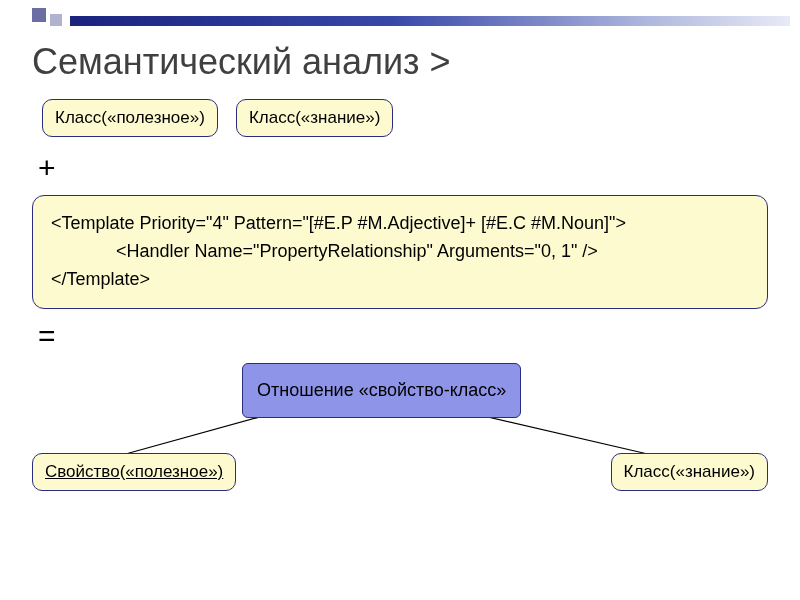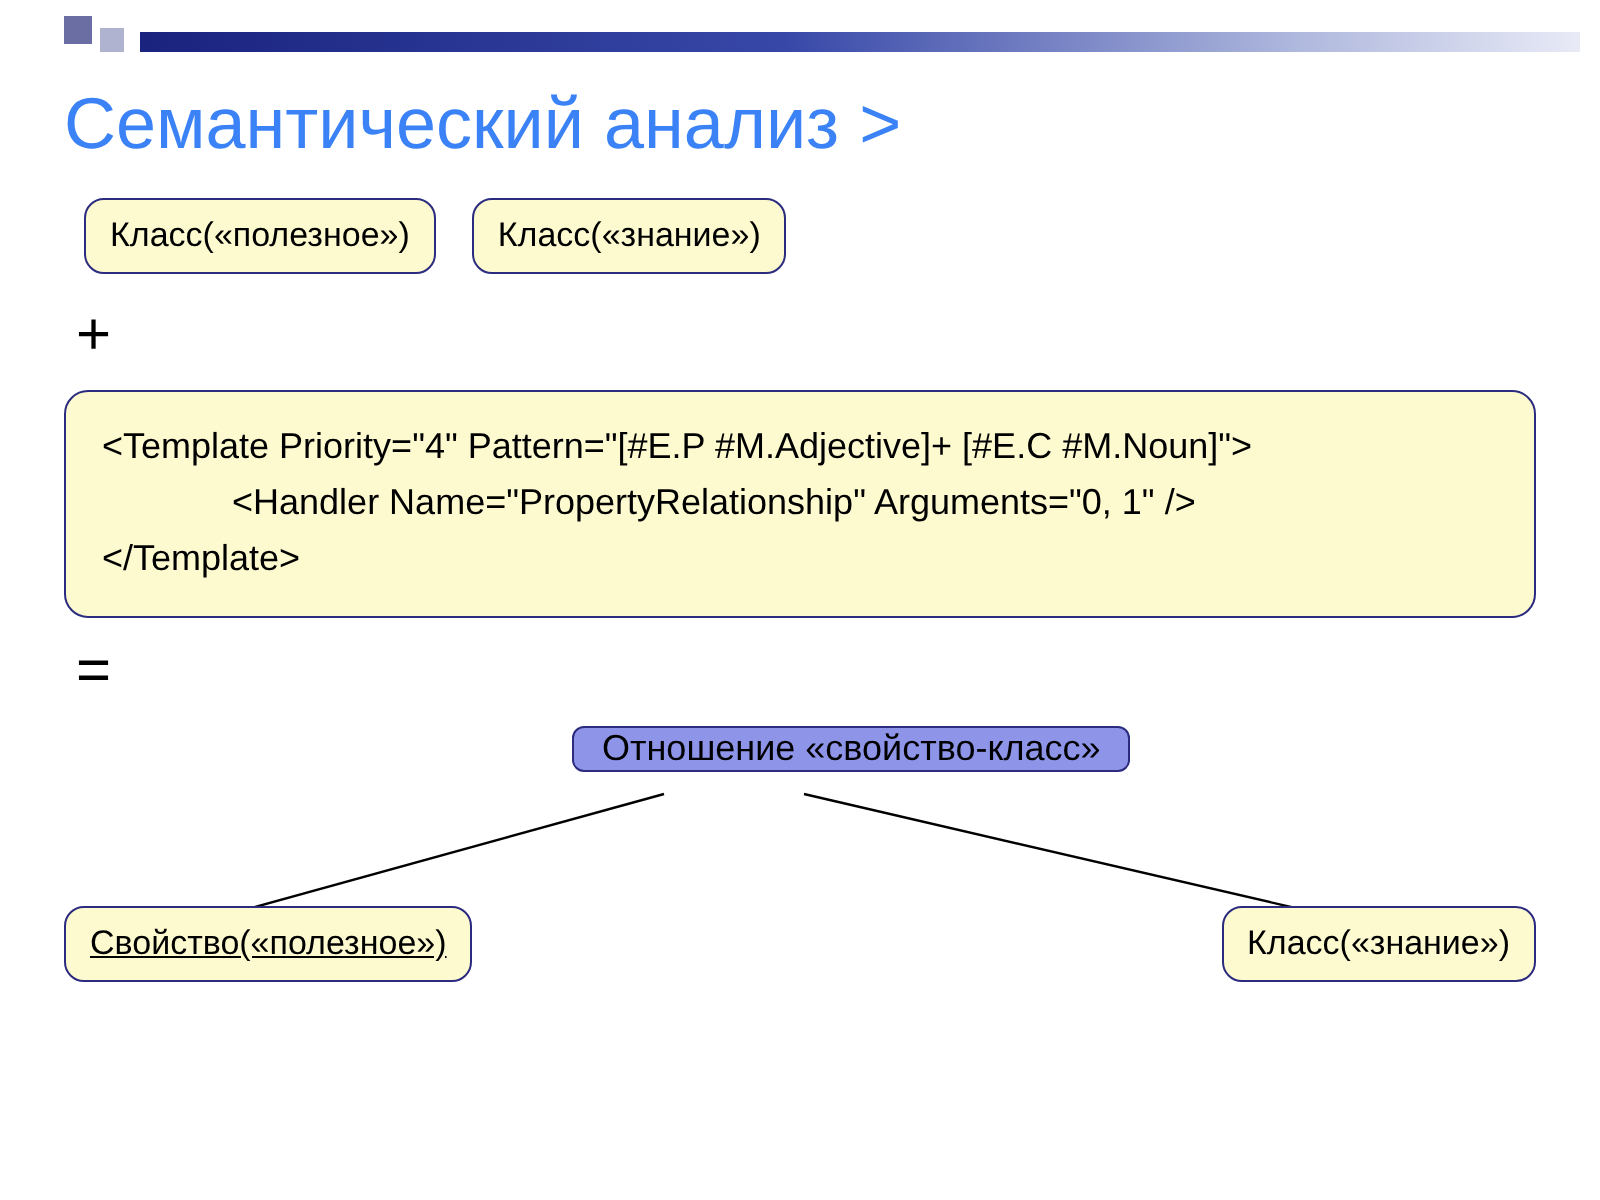--- a/index.html
+++ b/index.html
@@ -31,21 +31,21 @@
   }
   .slide {
     position: absolute;
     left: 32px;
     right: 32px;
     top: 34px;
     bottom: 10px;
   }
   .title {
     font-size: 36px;
-    color: #3b82f6;
+    color: #404040;
     line-height: 1.2;
     margin: 6px 0 16px 0;
   }
   .row1 {
     display: flex;
     gap: 18px;
     margin-left: 10px;
     margin-bottom: 14px;
   }
   .box-yellow {
@@ -74,25 +74,24 @@
   }
   .result-area {
     position: relative;
     height: 150px;
   }
   .box-blue {
     position: absolute;
     background: #8e95e8;
     border: 1px solid #2b2b80;
     border-radius: 6px;
-    padding: 0 14px;
+    padding: 16px 14px;
     font-size: 18px;
     top: 0;
     left: 210px;
-    margin-left: 44px;
   }
   .box-left {
     position: absolute; left: 0; top: 90px; text-decoration: underline;
   }
   .box-right {
     position: absolute; right: 0; top: 90px;
   }
   svg.connector {
     position: absolute; left: 0; top: 0; width: 100%; height: 100%;
     pointer-events: none;

